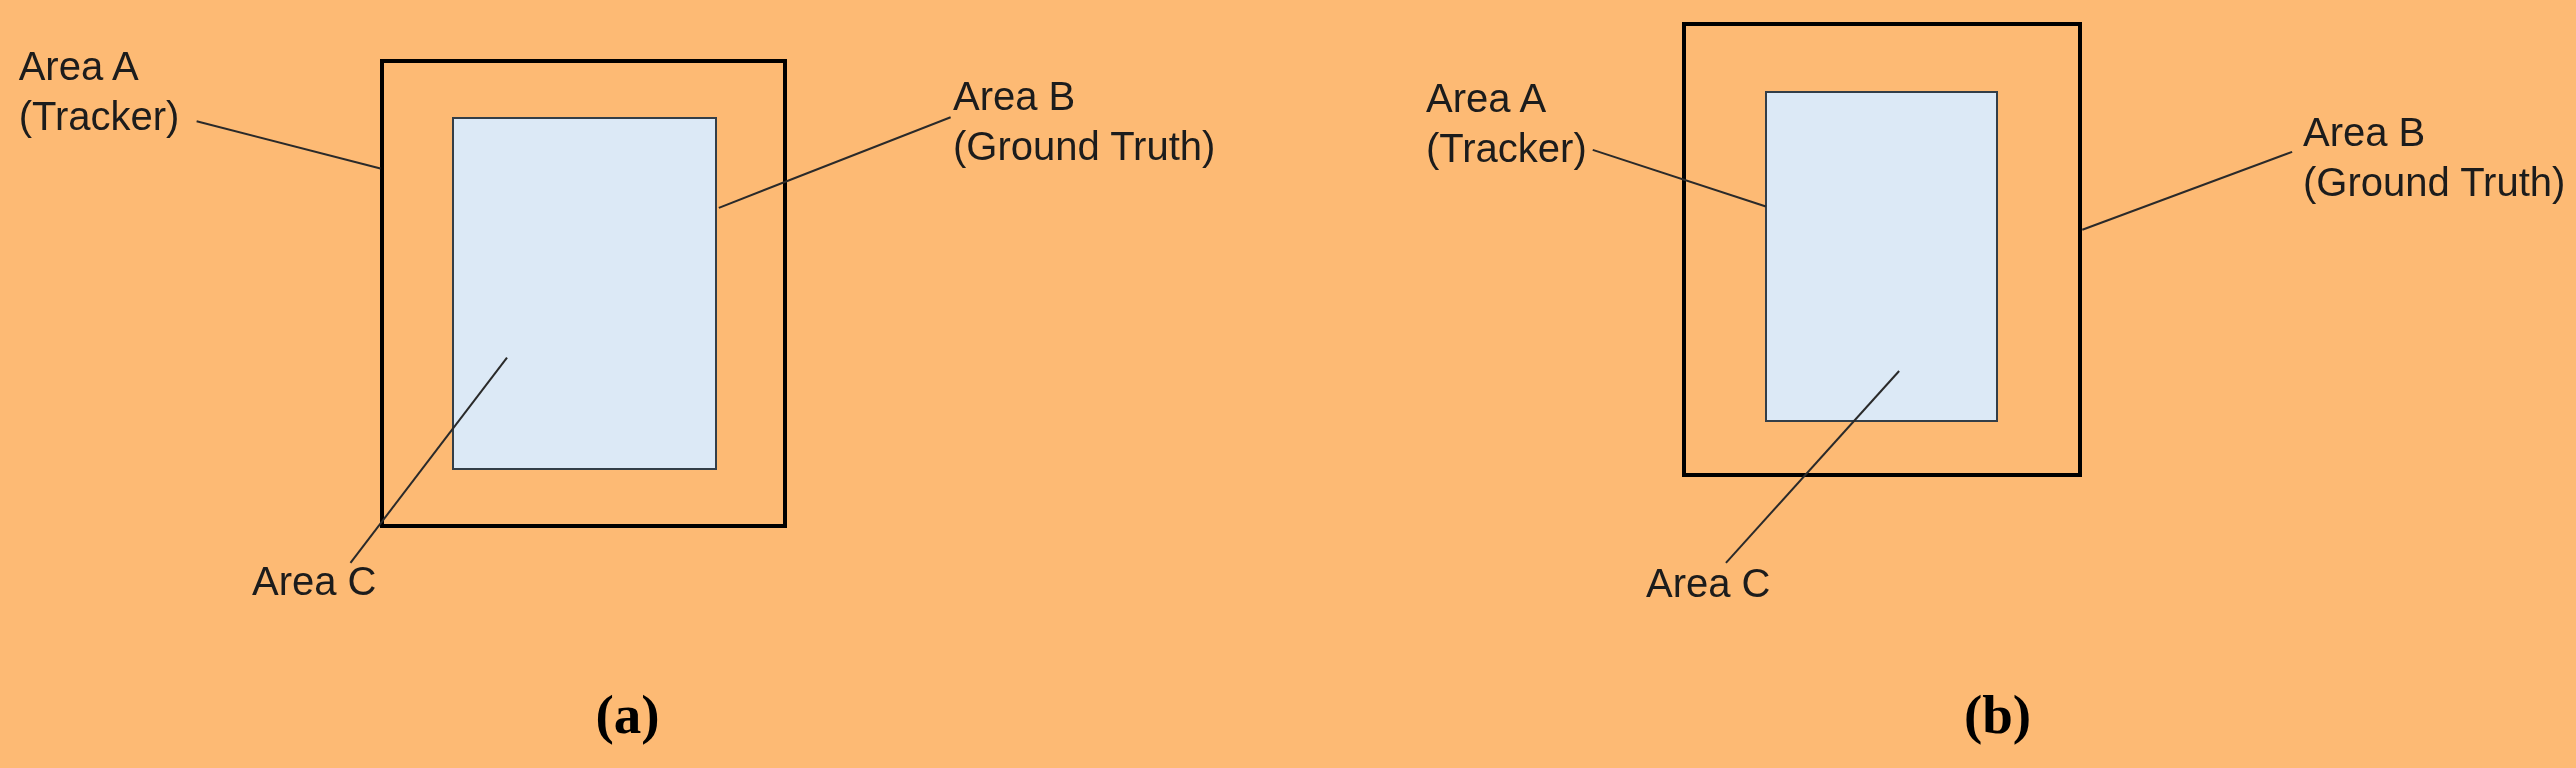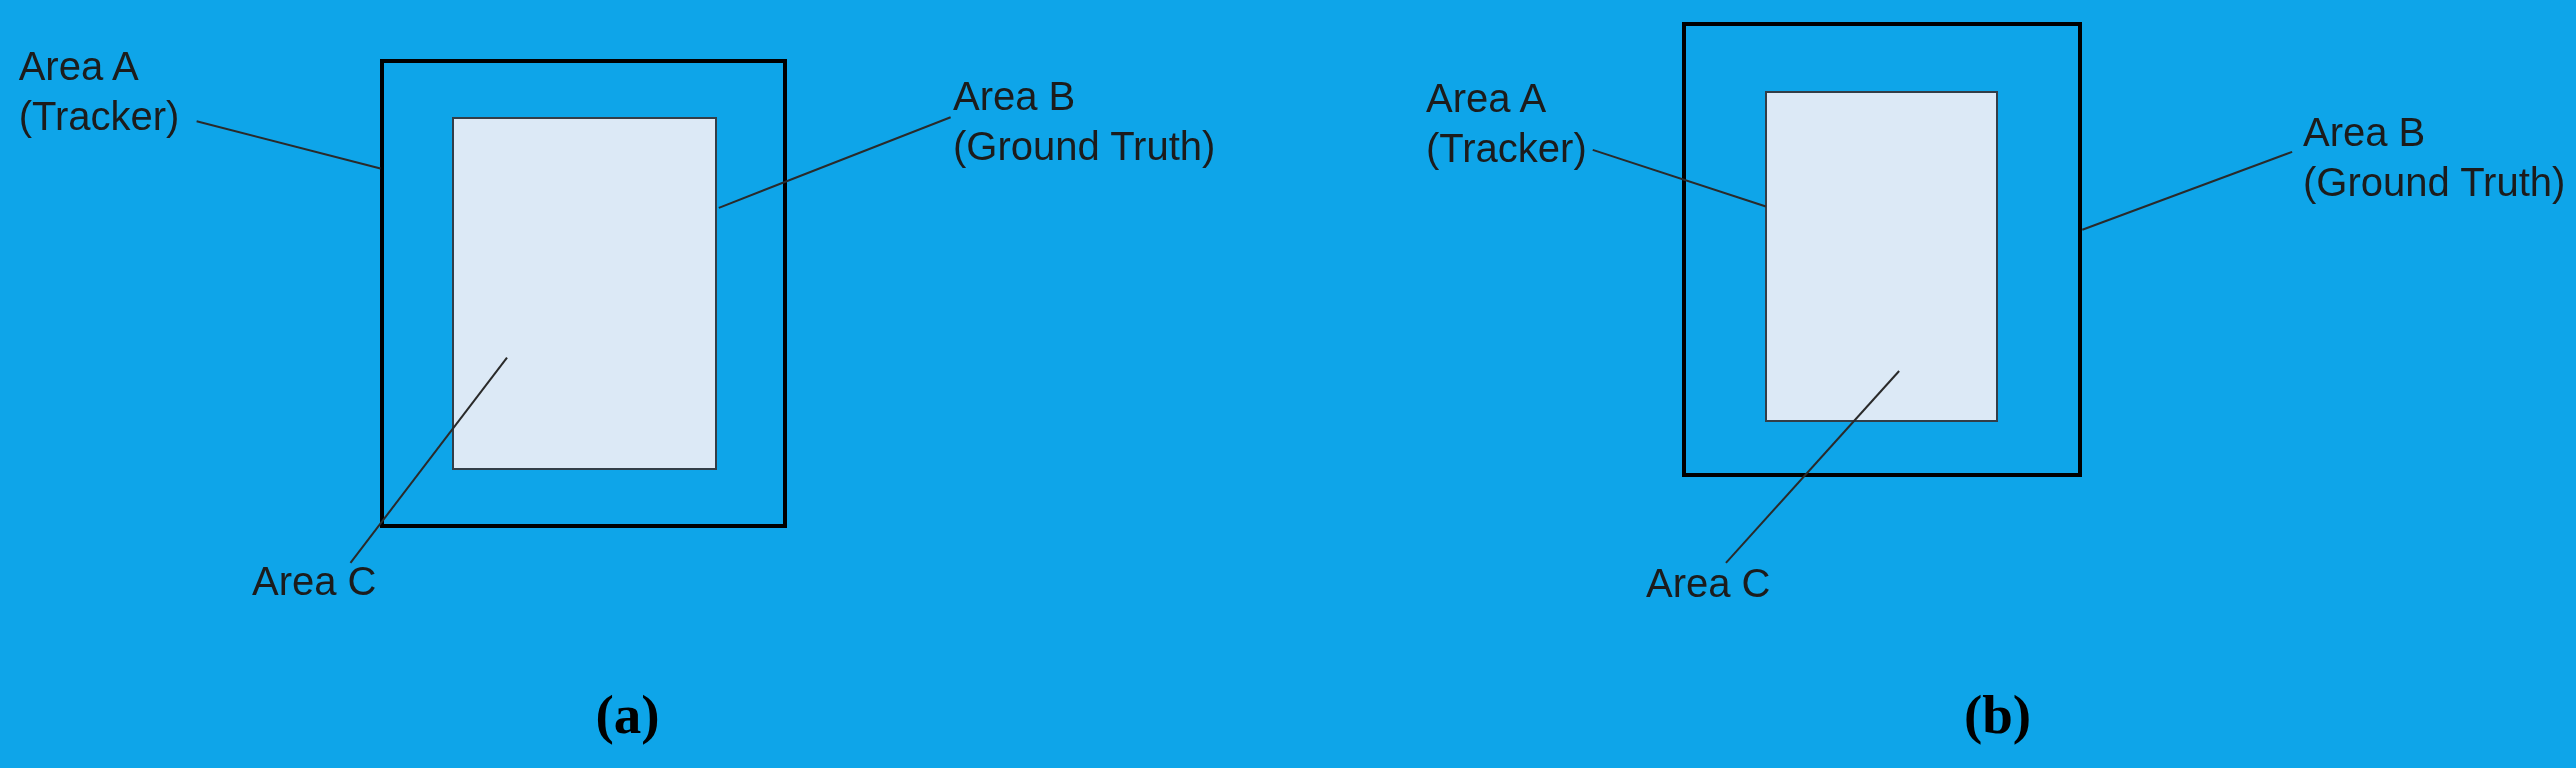--- a/index.html
+++ b/index.html
@@ -4,21 +4,21 @@
 <style>
   html, body {
     margin: 0;
     padding: 0;
     background: #ffffff;
   }
   #figure-canvas {
     position: relative;
     width: 2576px;
     height: 768px;
-    background: #0ea5e9;
+    background: #fdba74;
     overflow: hidden;
     font-family: "Liberation Sans", sans-serif;
   }
   
   .box {
     position: absolute;
     box-sizing: border-box;
     background: transparent;
   }
   .outer-box { border: 4px solid #000000; }

